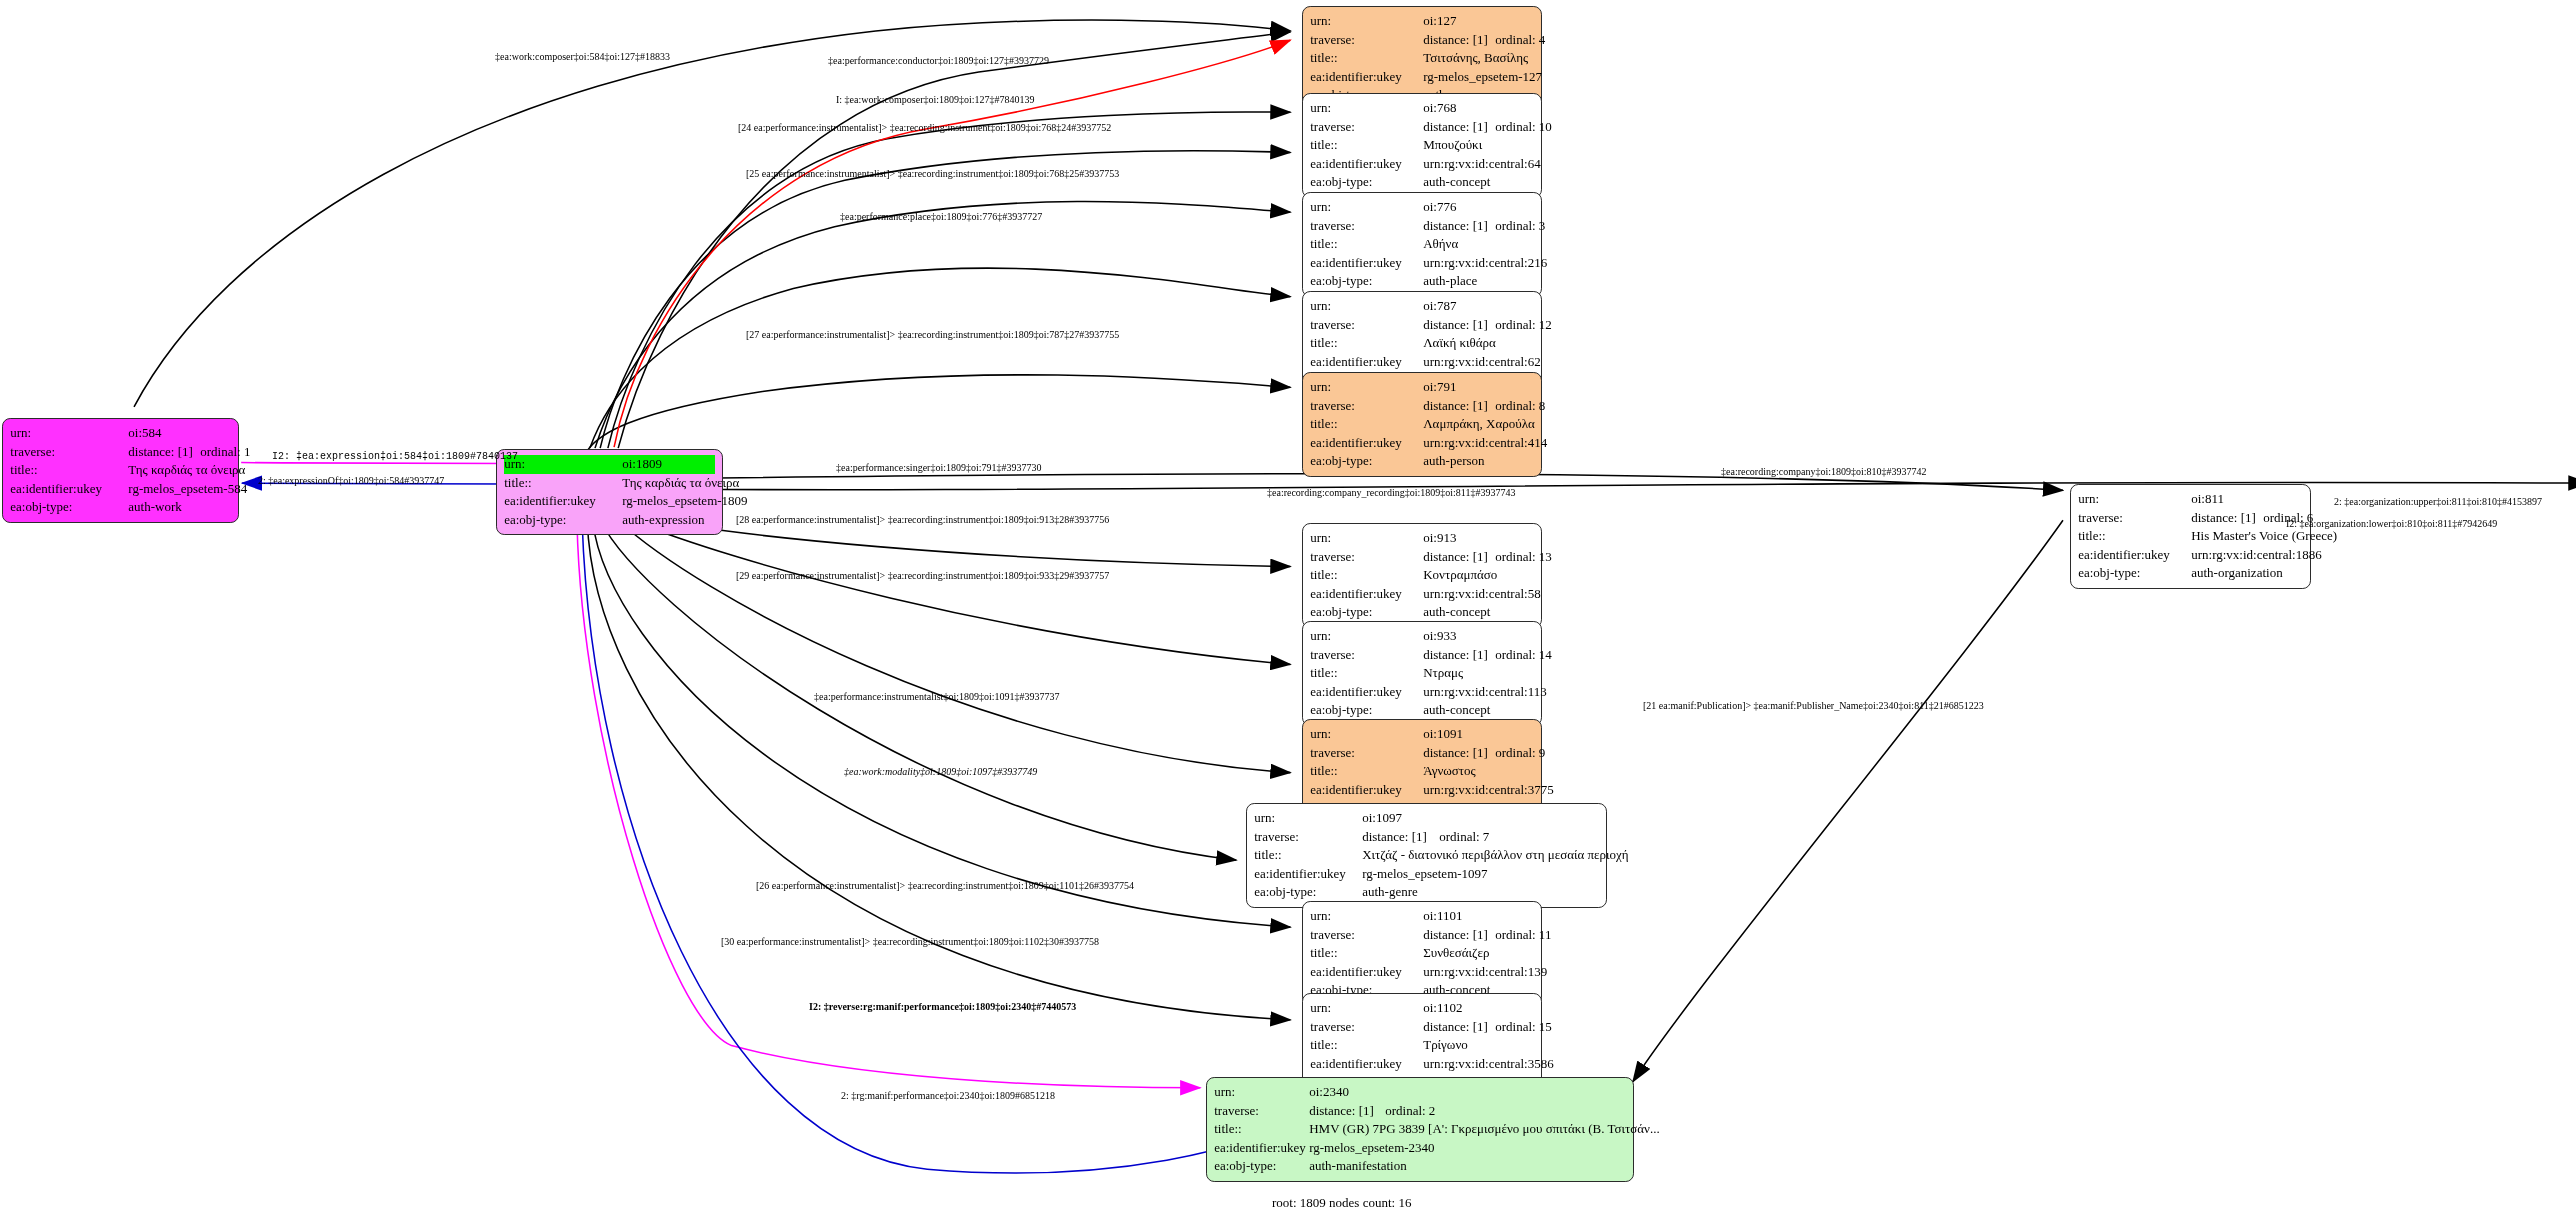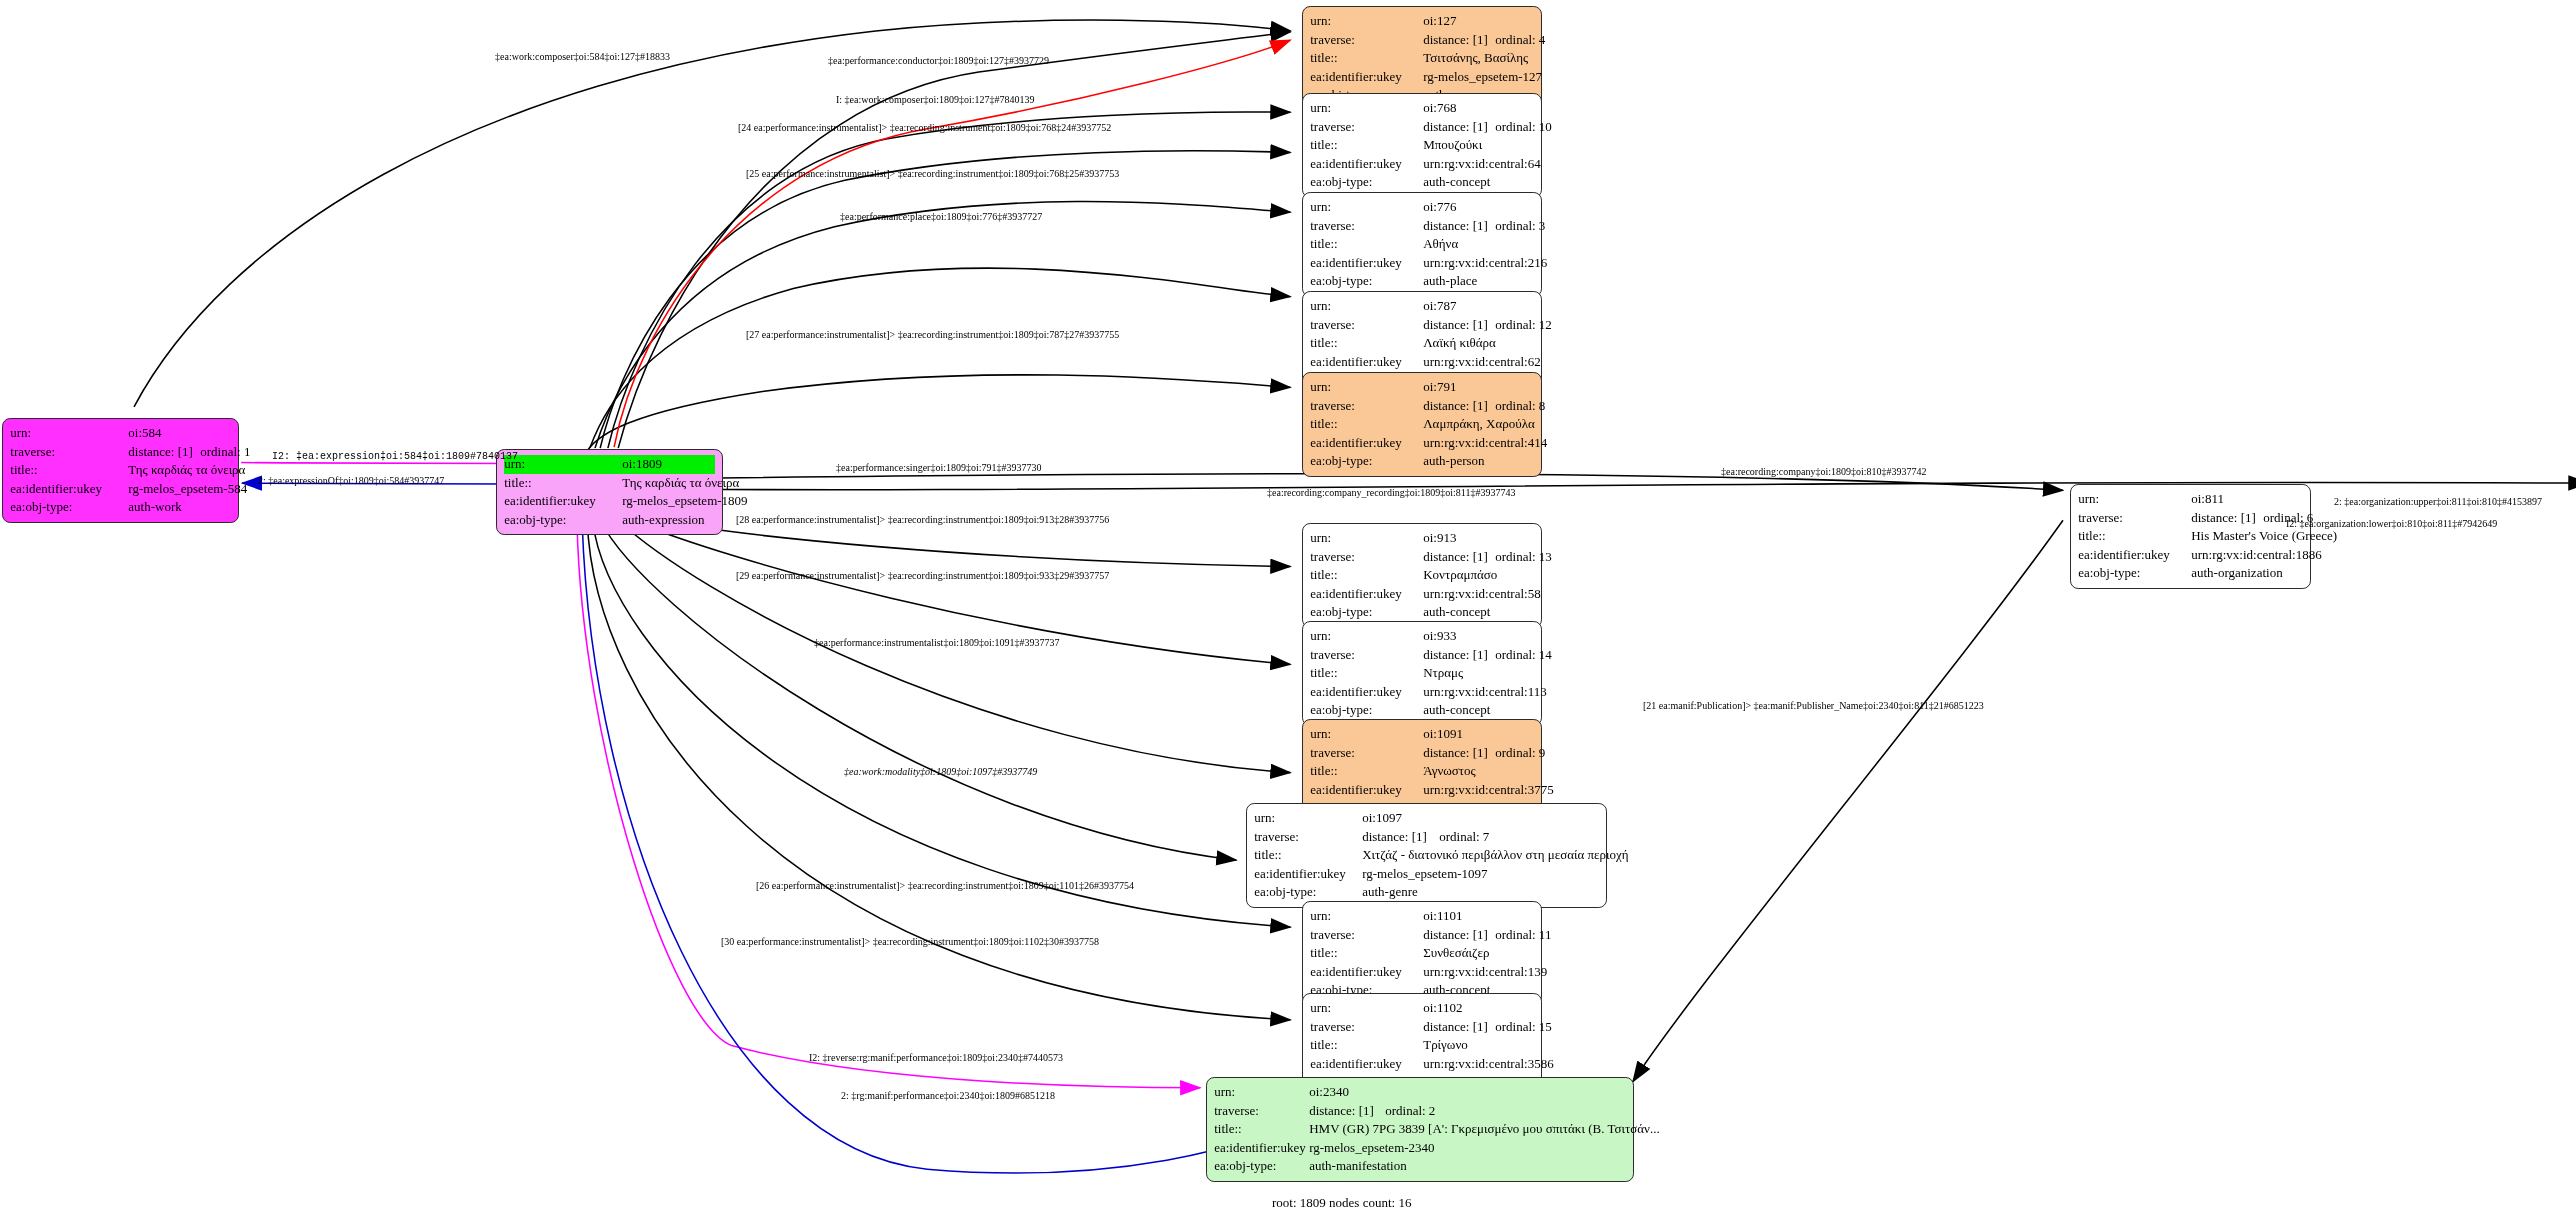--- a/index.html
+++ b/index.html
@@ -456,24 +456,24 @@
   <div class="elabel" style="left:746px;top:330px;">[27 ea:performance:instrumentalist]&gt; ‡ea:recording:instrument‡oi:1809‡oi:787‡27#3937755</div>
   <div class="elabel" style="left:836px;top:463px;text-align:center;">‡ea:performance:singer‡oi:1809‡oi:791‡#3937730</div>
   <div class="elabel" style="left:272px;top:452px;font-family:Liberation Mono, monospace;">I2: ‡ea:expression‡oi:584‡oi:1809#7840137</div>
   <div class="elabel" style="left:258px;top:476px;">2: ‡ea:expressionOf‡oi:1809‡oi:584#3937747</div>
   <div class="elabel" style="left:1267px;top:488px;">‡ea:recording:company_recording‡oi:1809‡oi:811‡#3937743</div>
   <div class="elabel" style="left:1721px;top:467px;">‡ea:recording:company‡oi:1809‡oi:810‡#3937742</div>
   <div class="elabel" style="left:2318px;top:497px;margin-left:16px;">2: ‡ea:organization:upper‡oi:811‡oi:810‡#4153897</div>
   <div class="elabel" style="left:2286px;top:519px;">I2: ‡ea:organization:lower‡oi:810‡oi:811‡#7942649</div>
   <div class="elabel" style="left:736px;top:515px;">[28 ea:performance:instrumentalist]&gt; ‡ea:recording:instrument‡oi:1809‡oi:913‡28#3937756</div>
   <div class="elabel" style="left:736px;top:571px;">[29 ea:performance:instrumentalist]&gt; ‡ea:recording:instrument‡oi:1809‡oi:933‡29#3937757</div>
-  <div class="elabel" style="left:814px;top:638px;">‡ea:performance:instrumentalist‡oi:1809‡oi:1091‡#3937737</div>
+  <div class="elabel" style="left:814px;top:692px;">‡ea:performance:instrumentalist‡oi:1809‡oi:1091‡#3937737</div>
   <div class="elabel" style="left:844px;top:767px;font-style:italic;">‡ea:work:modality‡oi:1809‡oi:1097‡#3937749</div>
   <div class="elabel" style="left:756px;top:881px;">[26 ea:performance:instrumentalist]&gt; ‡ea:recording:instrument‡oi:1809‡oi:1101‡26#3937754</div>
   <div class="elabel" style="left:721px;top:937px;">[30 ea:performance:instrumentalist]&gt; ‡ea:recording:instrument‡oi:1809‡oi:1102‡30#3937758</div>
-  <div class="elabel" style="left:809px;top:1053px;">I2: ‡reverse:rg:manif:performance‡oi:1809‡oi:2340‡#7440573</div>
+  <div class="elabel" style="left:809px;top:1002px;font-weight:bold;">I2: ‡reverse:rg:manif:performance‡oi:1809‡oi:2340‡#7440573</div>
   <div class="elabel" style="left:841px;top:1091px;">2: ‡rg:manif:performance‡oi:2340‡oi:1809#6851218</div>
   <div class="elabel" style="left:1643px;top:701px;">[21 ea:manif:Publication]&gt; ‡ea:manif:Publisher_Name‡oi:2340‡oi:811‡21#6851223</div>
 
   <div class="footer" style="left:1272px;top:1195px;">root: 1809 nodes count: 16</div>
 
 </div>
 
 
 </body></html>

